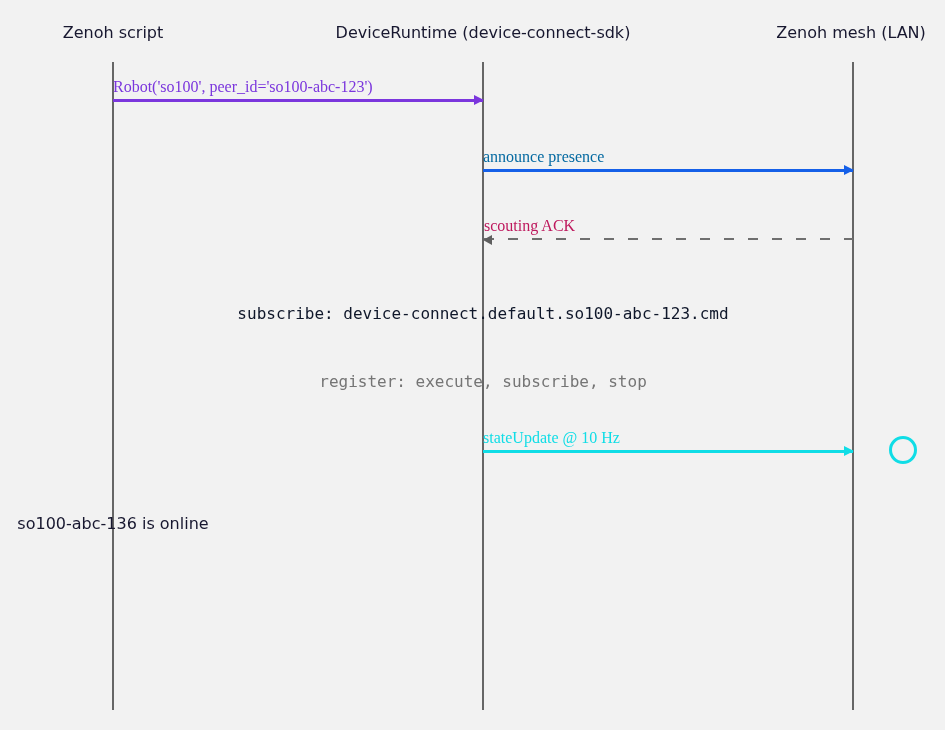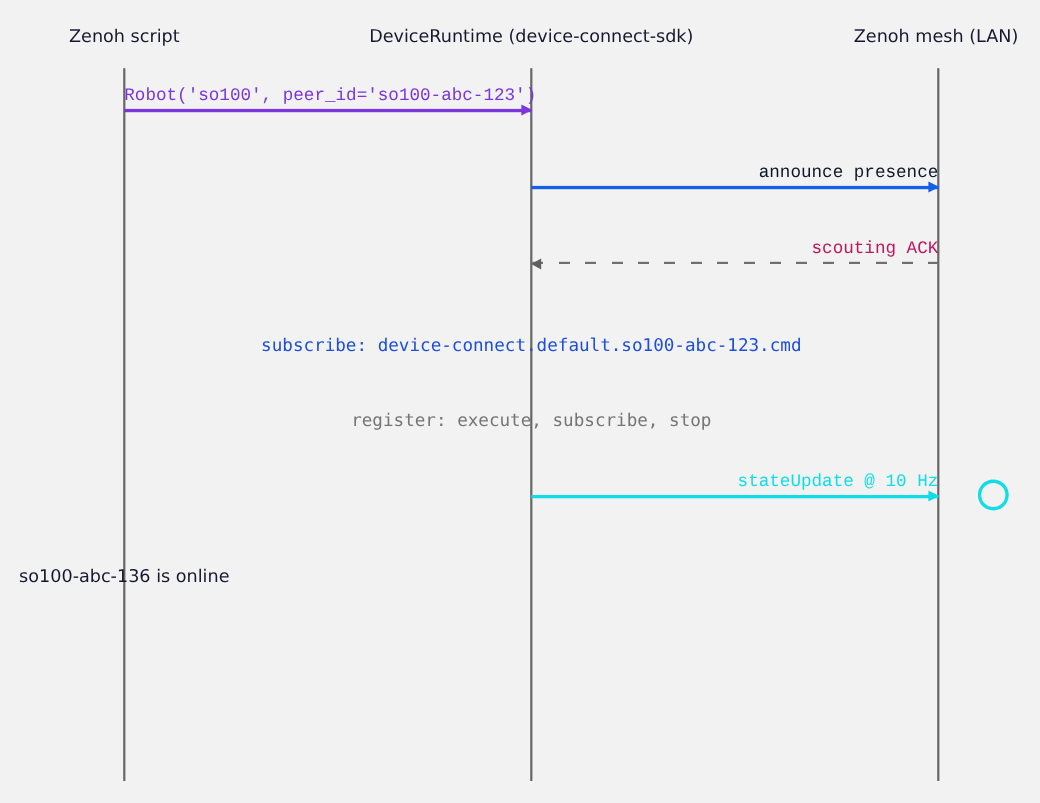--- a/index.html
+++ b/index.html
@@ -23,22 +23,22 @@
     position: absolute;
     top: 62px;
     width: 2px;
     height: 648px;
     background: #666666;
   }
   .msg { position: absolute; height: 24px; }
   .msg .lbl {
     position: absolute;
     left: 0; right: 0; bottom: 6px;
-    text-align: right;
-    font-family: Liberation Mono, monospace;
+    text-align: left;
+    font-family: Liberation Serif, serif;
     font-size: 16px;
     white-space: nowrap;
   }
   .msg .line {
     position: absolute;
     left: 0; right: 0; bottom: 0;
     height: 3px;
   }
   .msg .line.dashed {
     height: 2px;
@@ -95,32 +95,32 @@
   <div class="lifeline" style="left:482px"></div>
   <div class="lifeline" style="left:852px"></div>
 
   <div class="msg" style="left:113px; top:78px; width:370px">
     <div class="lbl" style="color: rgb(123, 54, 221);">Robot('so100', peer_id='so100-abc-123')</div>
     <div class="line" style="background: rgb(123, 54, 221);"></div>
     <div class="head-r" style="border-left-color: rgb(123, 54, 221);"></div>
   </div>
 
   <div class="msg" style="left:483px; top:148px; width:370px">
-    <div class="lbl" style="color: #0f172a; padding-left: 40px;">announce presence</div>
+    <div class="lbl" style="color: #0369a1;">announce presence</div>
     <div class="line" style="background: rgb(21, 96, 232);"></div>
     <div class="head-r" style="border-left-color: rgb(21, 96, 232);"></div>
   </div>
 
   <div class="msg" style="left:484px; top:217px; width:369px">
     <div class="lbl" style="color: #be185d;">scouting ACK</div>
     <div class="line dashed" style="background:repeating-linear-gradient(90deg,#6f6f6f 0 10px,transparent 10px 24px)"></div>
     <div class="head-l"></div>
   </div>
 
-  <div class="note" style="left: 483px; top: 304px; color: #1d4ed8; text-align: right;">subscribe: device-connect.default.so100-abc-123.cmd</div>
+  <div class="note" style="left: 483px; top: 304px; color: #0f172a; text-align: right;">subscribe: device-connect.default.so100-abc-123.cmd</div>
 
   <div class="note" style="left: 483px; top: 372px; color: rgb(117, 117, 117);">register: execute, subscribe, stop</div>
 
   <div class="msg" style="left:483px; top:429px; width:370px">
     <div class="lbl" style="color: rgb(16, 221, 230);">stateUpdate @ 10 Hz</div>
     <div class="line" style="background: rgb(16, 221, 230);"></div>
     <div class="head-r" style="border-left-color: rgb(16, 221, 230);"></div>
   </div>
 
   <div class="spinner" style="border-color: rgb(16, 221, 230);"></div>

